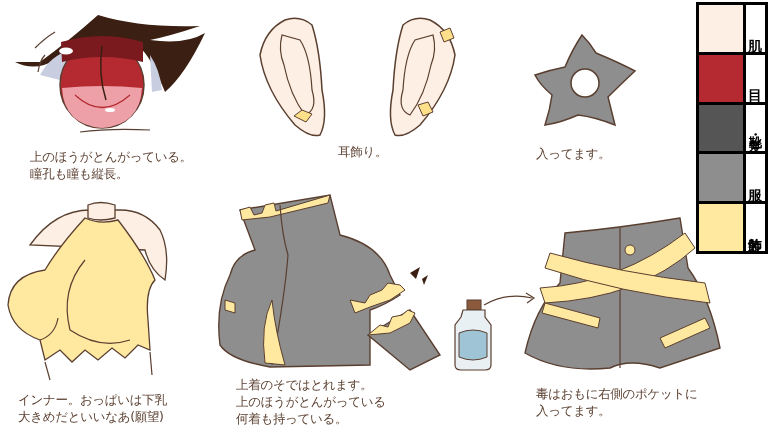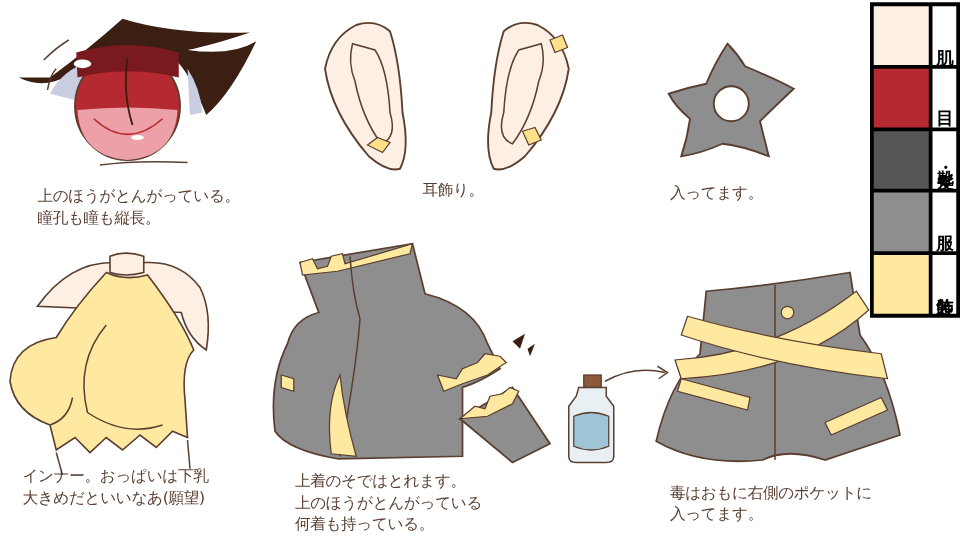--- a/index.html
+++ b/index.html
@@ -90,21 +90,21 @@
   <path d="M20 80 Q100 75 165 25 L175 40 Q120 90 25 95 Z" fill="#ffe8a0" stroke="#5a3f30" stroke-width="1"></path>
   <path d="M25 60 Q100 85 190 95 L185 75 Q100 65 30 45 Z" fill="#ffe8a0" stroke="#5a3f30" stroke-width="1"></path>
   <path d="M25 95 L80 110 L78 120 L22 105 Z" fill="#ffe8a0" stroke="#5a3f30" stroke-width="1"></path>
   <path d="M140 130 L185 110 L190 120 L145 140 Z" fill="#ffe8a0" stroke="#5a3f30" stroke-width="1"></path>
 </svg>
 
 <div class="caption" style="left:30px;top:148px">上のほうがとんがっている。
 瞳孔も瞳も縦長。</div>
 <div class="caption" style="left:338px;top:143px">耳飾り。</div>
 <div class="caption" style="left:536px;top:145px">入ってます。</div>
-<div class="caption" style="left:18px;top:372px">インナー。おっぱいは下乳
+<div class="caption" style="left:18px;top:391px">インナー。おっぱいは下乳
 大きめだといいなあ(願望)</div>
 <div class="caption" style="left:236px;top:376px">上着のそではとれます。
 上のほうがとんがっている
 何着も持っている。</div>
 <div class="caption" style="left:536px;top:385px">毒はおもに右側のポケットに
 入ってます。</div>
 
 <div class="palette">
   <div class="prow">
     <div class="swatch" style="background:#fdefe3"></div>

